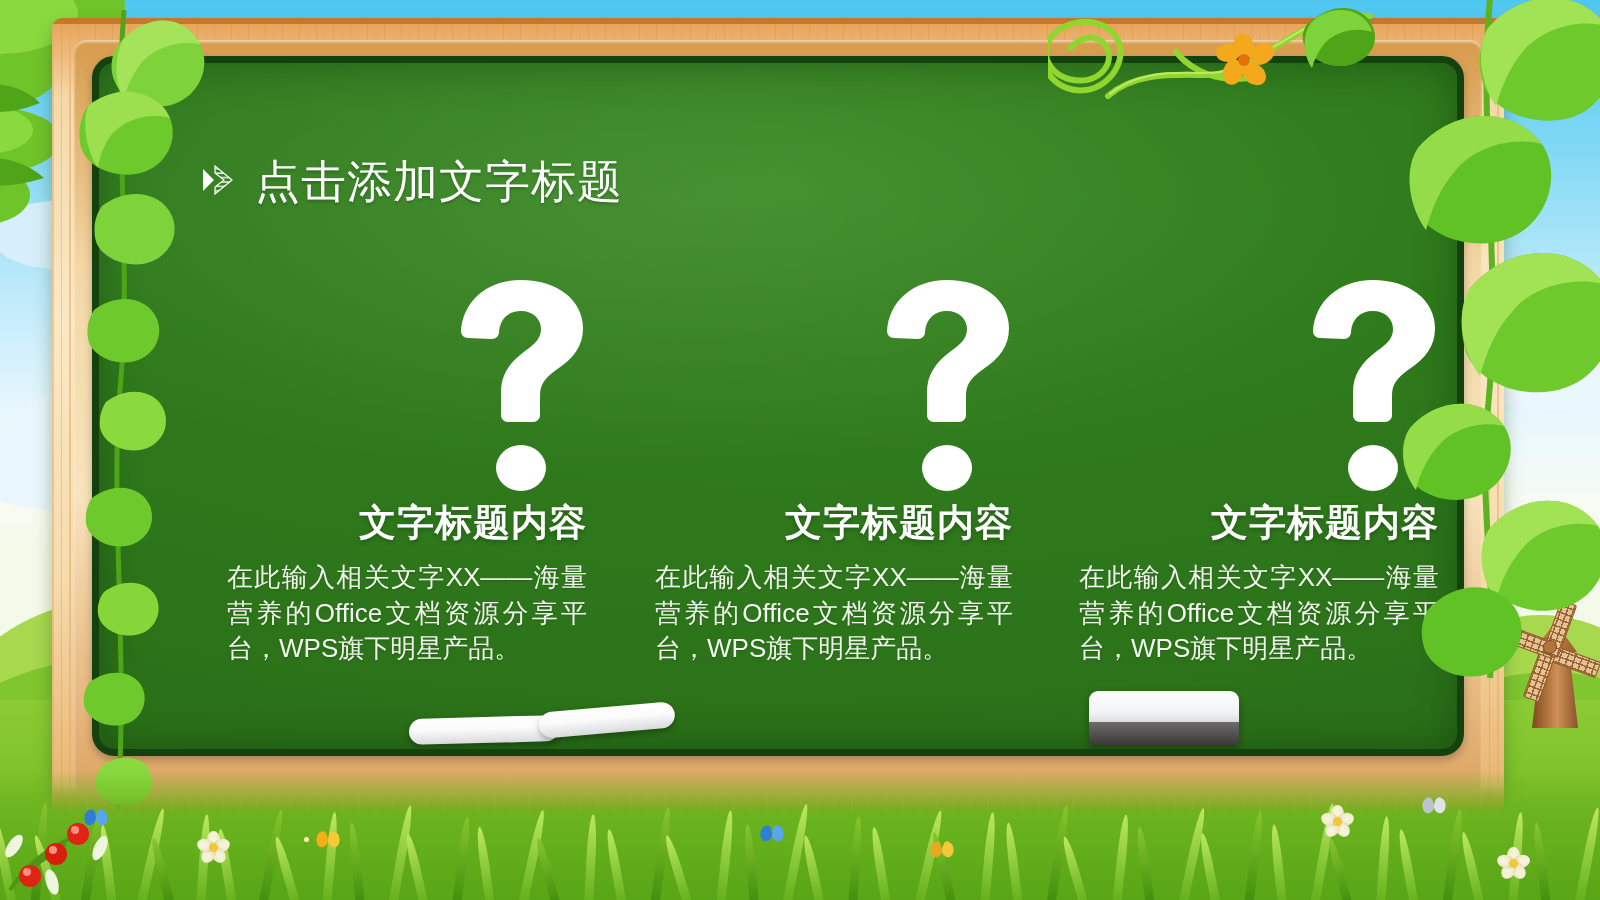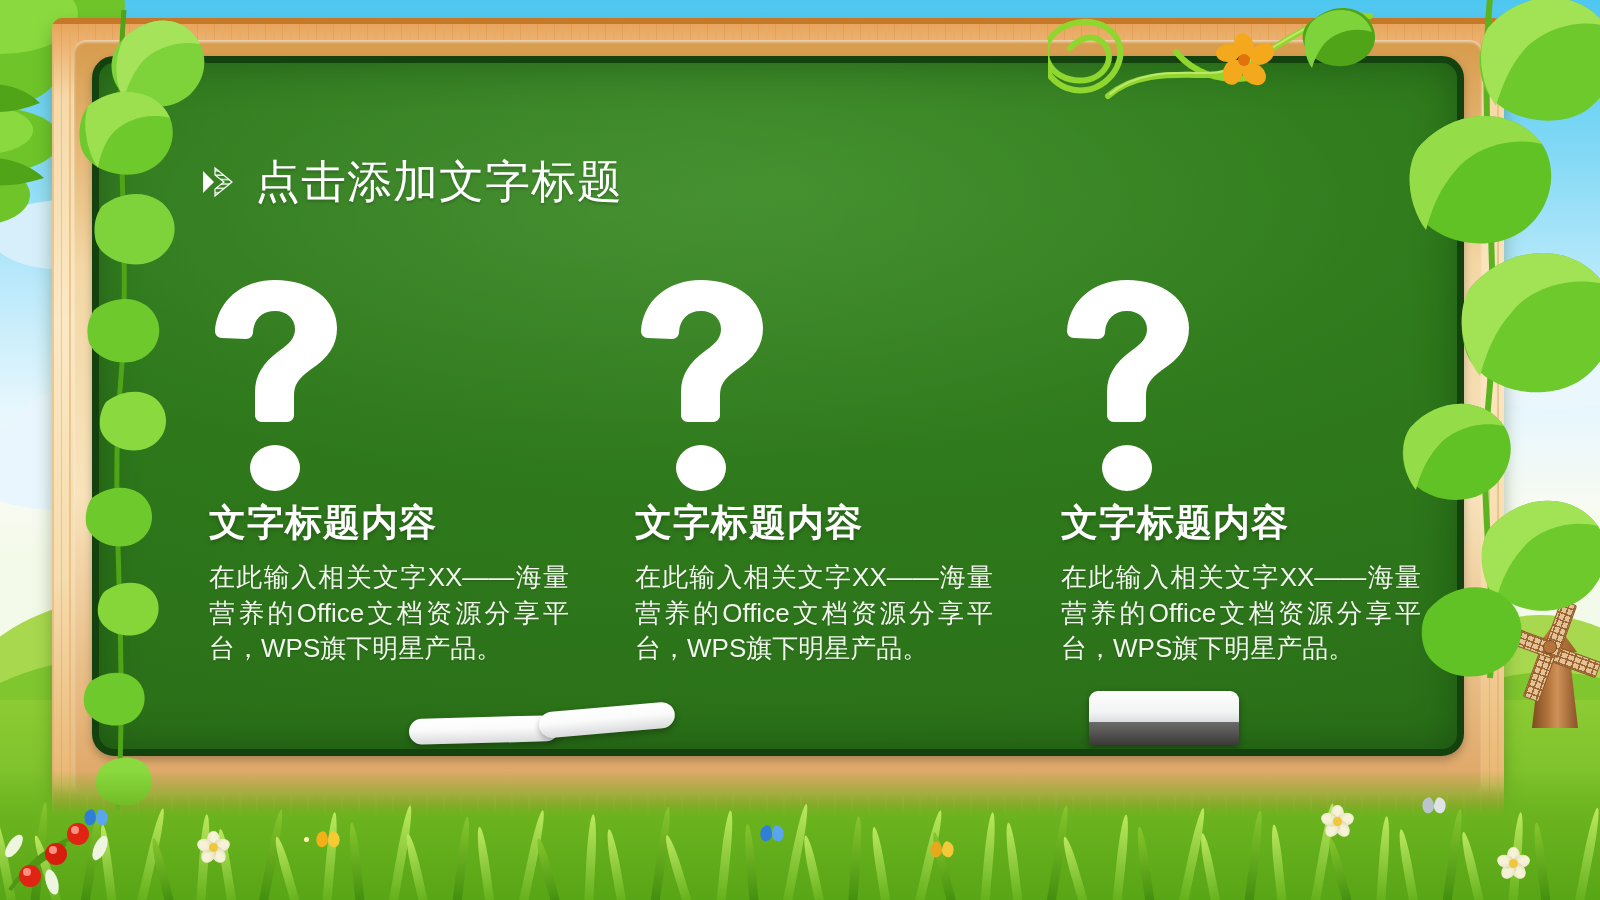--- a/index.html
+++ b/index.html
@@ -104,28 +104,28 @@
     background:linear-gradient(180deg,#ffffff 0%,#fbfbfb 45%,#d9dadc 100%);
     box-shadow:0 3px 6px rgba(0,0,0,.3);}
   .eraser{position:absolute;width:150px;height:54px;border-radius:9px 9px 4px 4px;overflow:hidden;
     box-shadow:0 3px 7px rgba(0,0,0,.35);}
   .eraser .top{position:absolute;left:0;top:0;width:100%;height:58%;
     background:linear-gradient(180deg,#ffffff,#f1f2f3 70%,#dcdde0);}
   .eraser .felt{position:absolute;left:0;bottom:0;width:100%;height:42%;
     background:linear-gradient(180deg,#6d6b6a,#3c3a39);}
 
   
-  .title-row{position:absolute;left:100px;top:96px;display:flex;align-items:center;gap:14px;}
+  .title-row{position:absolute;left:100px;top:96px;display:flex;gap:14px;}
   .chev{width:42px;height:42px;flex:0 0 auto;}
   .title-text{font-size:45px;color:#ffffff;letter-spacing:1px;line-height:1;
     text-shadow:0 2px 3px rgba(0,0,0,.22);white-space:nowrap;}
 
   .columns{position:absolute;left:110px;top:215px;width:1230px;height:470px;
     display:flex;justify-content:space-between;}
-  .col{width:378px;display:flex;flex-direction:column;align-items:flex-start;}
+  .col{width:378px;display:flex;flex-direction:column;align-items:flex-end;}
   .qmark{width:132px;height:215px;display:block;}
   .col-title{margin-top:10px;font-size:37px;font-weight:bold;color:#ffffff;
     text-shadow:0 2px 4px rgba(0,0,0,.25);letter-spacing:1px;line-height:1.1;white-space:nowrap;}
   .col-body{margin-top:16px;font-size:26px;color:#f2f7ee;line-height:1.38;text-align:justify;
     width:360px;text-shadow:0 1px 2px rgba(0,0,0,.18);}
   .col-body.c2{width:358px;}
 </style>
 </head>
 <body>
 

